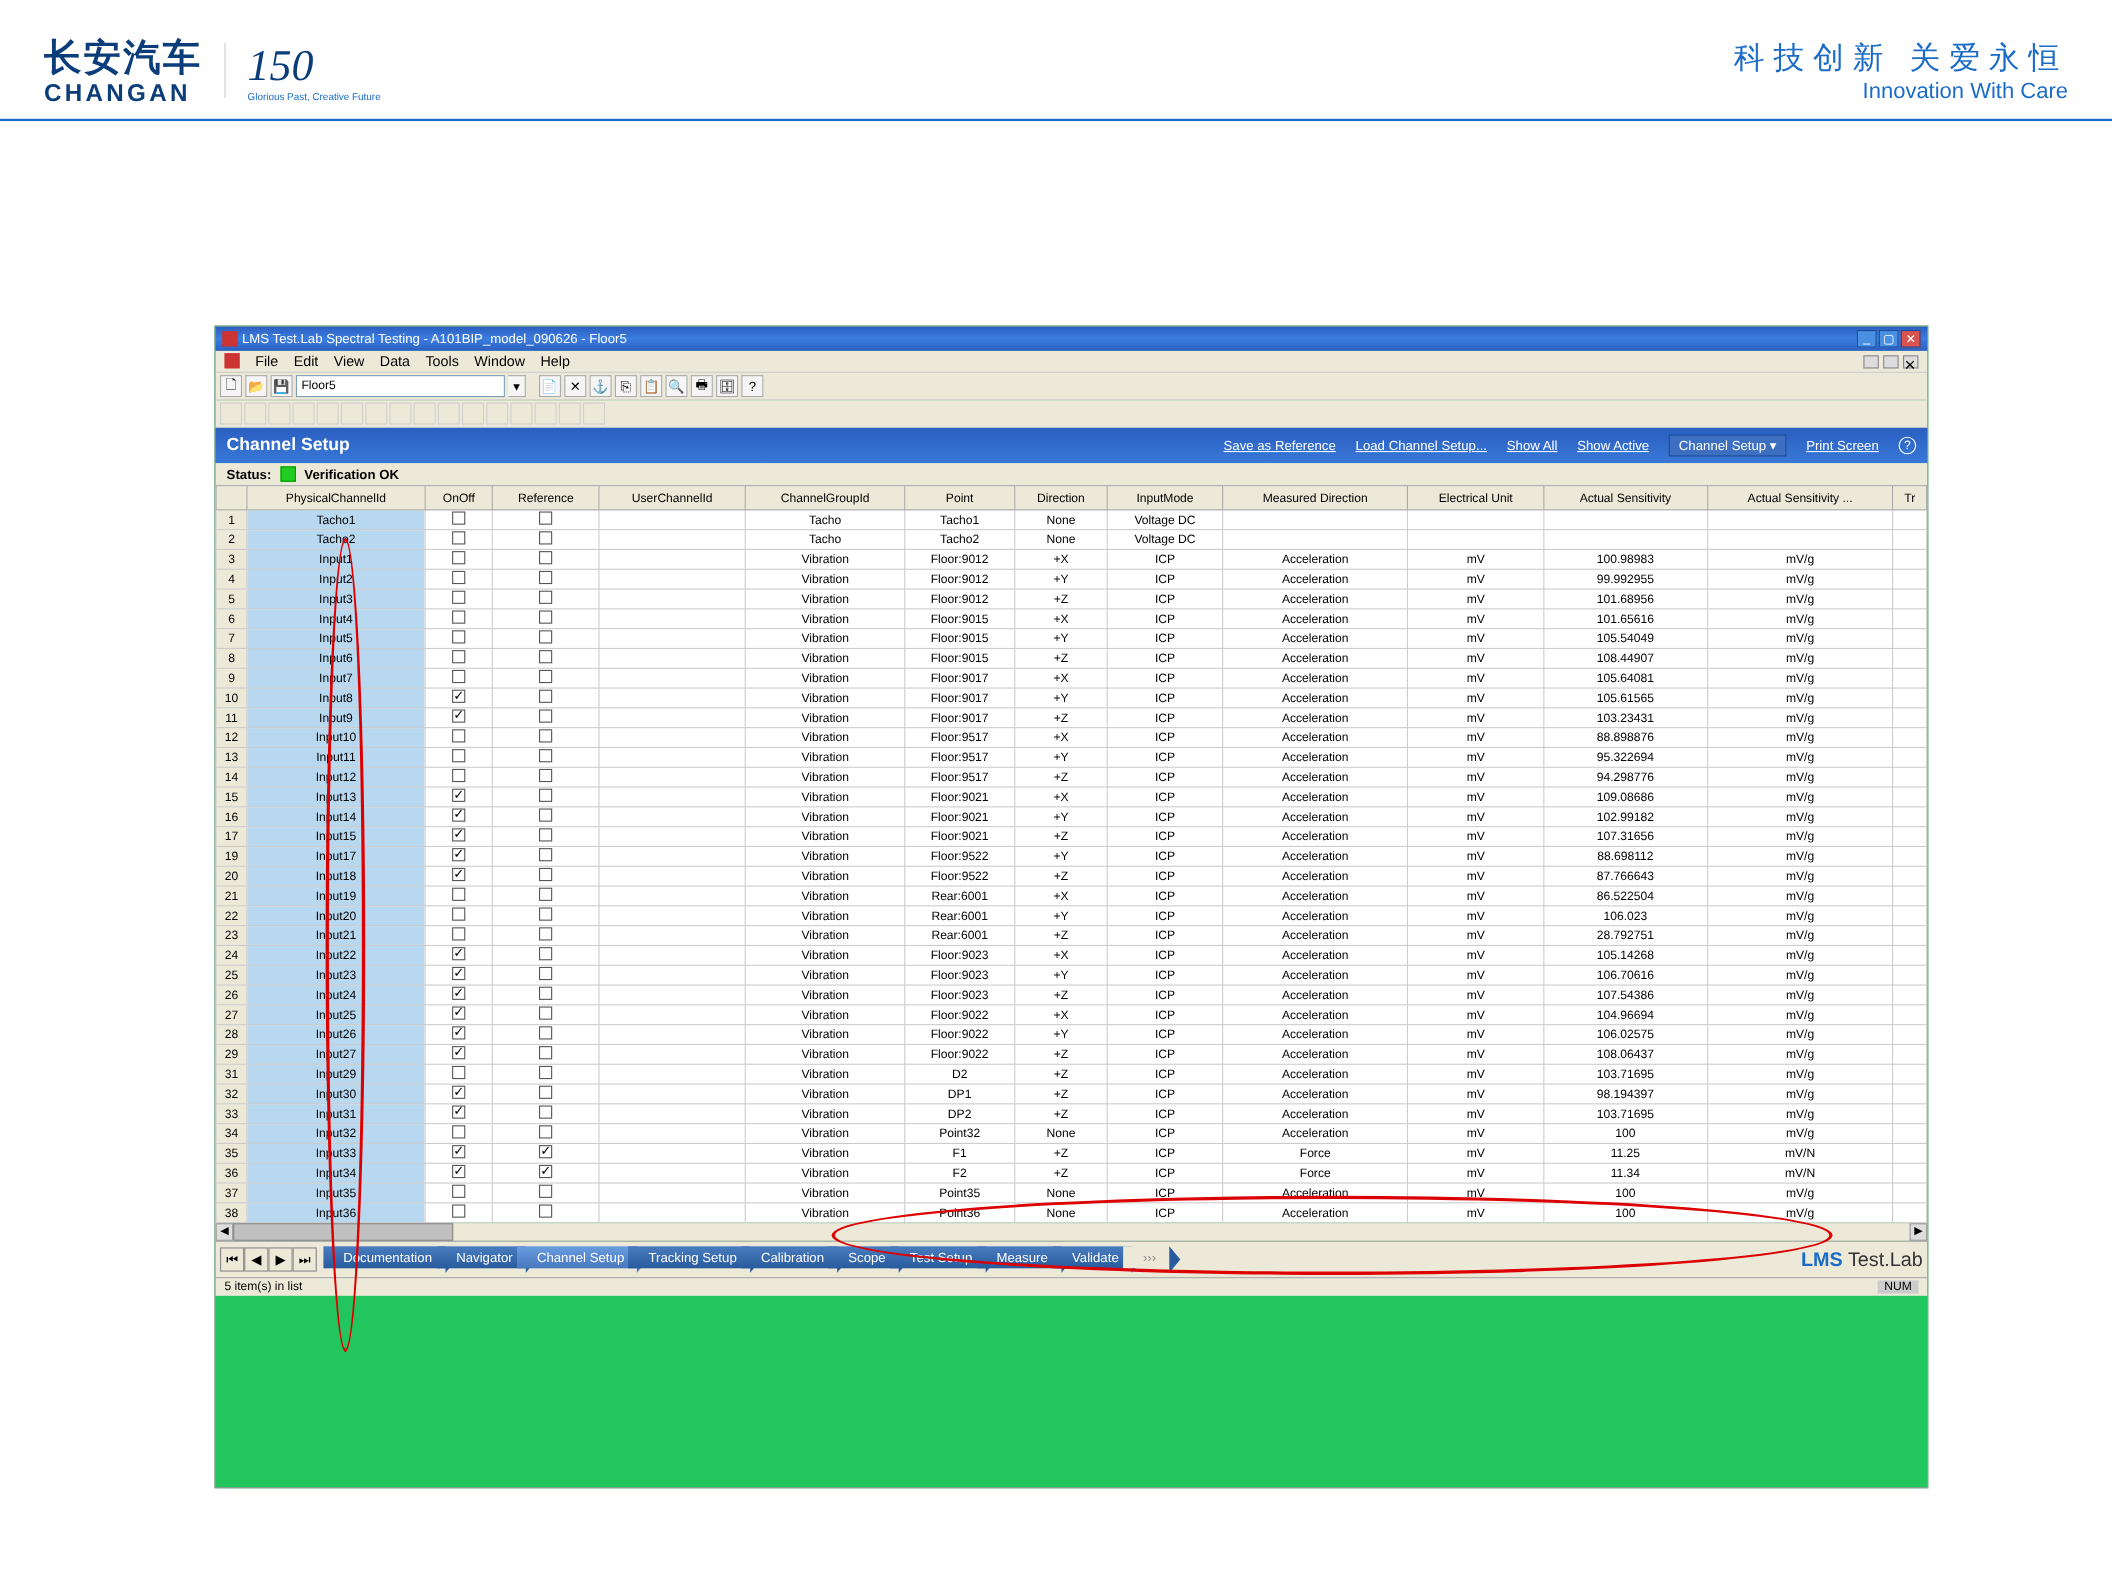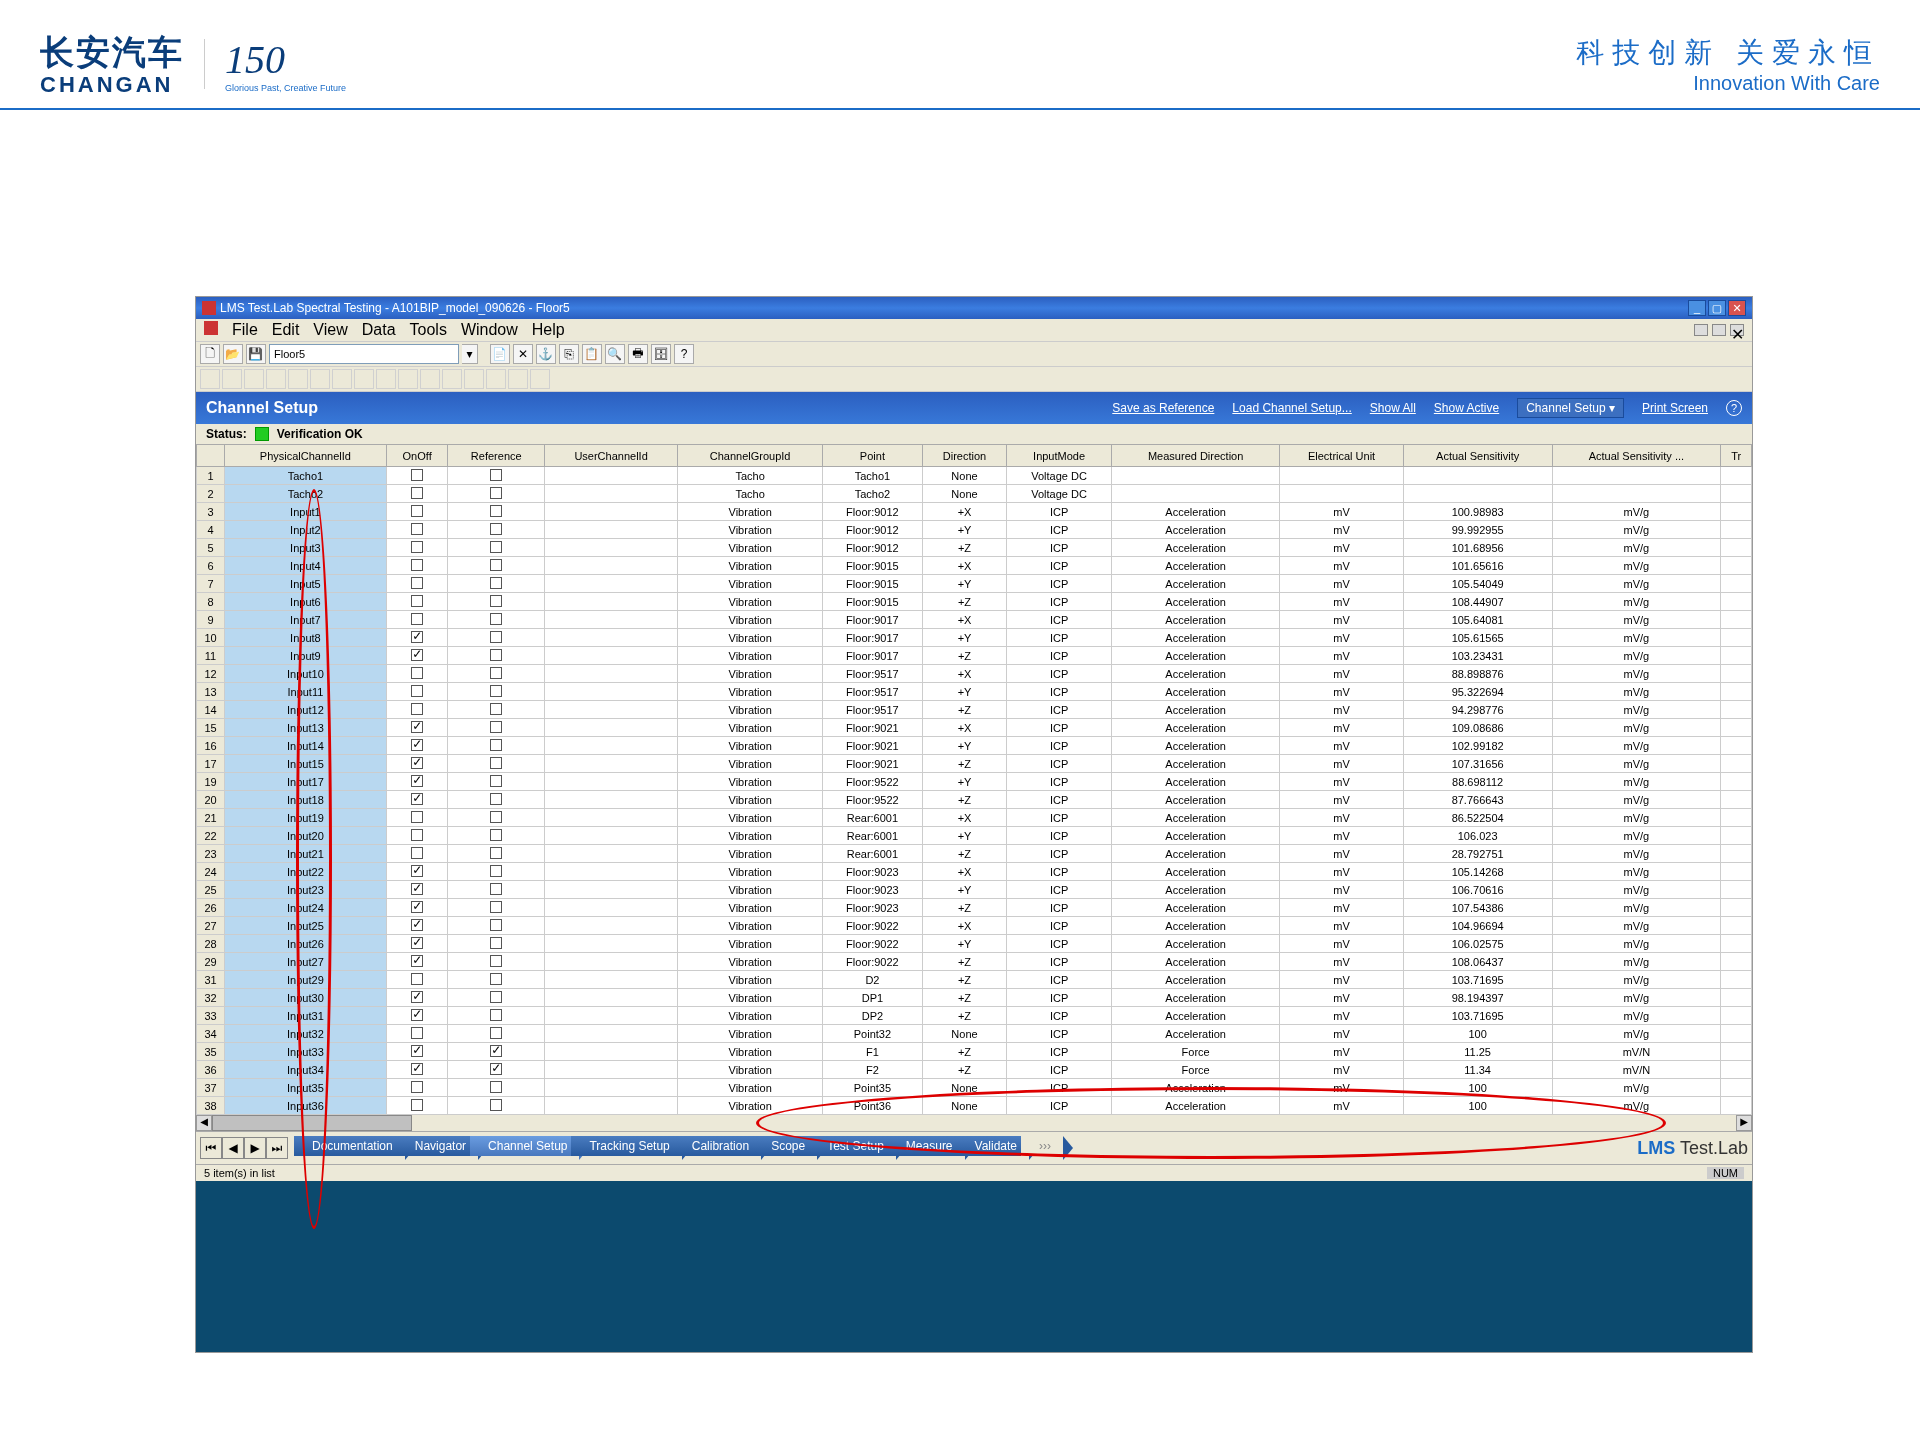--- a/index.html
+++ b/index.html
@@ -9,27 +9,27 @@
   .logo { display: flex; align-items: center; gap: 20px; }
   .logo-cn { font-weight: bold; font-size: 34px; color: #0a3d7a; letter-spacing: 2px; }
   .logo-en { font-weight: bold; font-size: 22px; color: #0a3d7a; letter-spacing: 3px; margin-top: -4px; }
   .logo-150 { font-style: italic; font-size: 40px; color: #0a3d7a; font-family: serif; }
   .hdr-right { margin-left: auto; text-align: right; color: #1b6cc7; }
   .slogan-cn { font-size: 28px; letter-spacing: 8px; }
   .slogan-en { font-size: 20px; }
   .title-area { padding: 20px 160px 10px 160px; }
   .h23 { color: #d62c2c; font-size: 54px; font-weight: bold; letter-spacing: 2px; }
   .h232 { color: #1b6cc7; font-size: 42px; font-weight: bold; margin-left: 36px; margin-top: 20px; }
-  .shot { position: absolute; left: 195px; top: 296px; width: 1558px; height: 1057px; border: 1px solid #999; background: #0c4a6e; font-size: 11px; }
+  .shot { position: absolute; left: 195px; top: 296px; width: 1558px; height: 1057px; border: 1px solid #999; background: #22c55e; font-size: 11px; }
   .wtitle { background: linear-gradient(#2b5fc0,#3b7de0,#2b5fc0); color: #fff; padding: 3px 6px; display: flex; align-items: center; font-size: 12px; }
   .wtitle .wicon { width: 14px; height: 14px; background:#c33; margin-right:4px; display:inline-block;}
   .wtitle .wbtns { margin-left:auto; display:flex; gap:2px;}
   .wtitle .wb { width:18px; height:16px; background:#4a90e2; border:1px solid #1a4b9c; display:flex; align-items:center; justify-content:center; color:#fff; font-size:11px;}
   .wtitle .wb.cl { background:#d9534f;}
-  .menubar { background:#ece9d8; padding:2px 8px; font-size:16px; display:flex; gap:14px; border-bottom:1px solid #ccc;}
+  .menubar { background:#ece9d8; padding:2px 8px; font-size:13px; display:flex; gap:14px; border-bottom:1px solid #ccc;}
   .mbright { margin-left:auto; display:flex; gap:4px; align-items:center;}
   .mbright .mb { width:14px; height:12px; border:1px solid #888; background:#ddd;}
   .tbar { background:#ece9d8; padding:2px 4px; display:flex; align-items:center; gap:3px; border-bottom:1px solid #ccc;}
   .tbar .tb { width:20px; height:20px; border:1px solid #aaa; background:#f5f5f5; display:flex; align-items:center; justify-content:center; font-size:12px;}
   .tbar input.sect { width:190px; height:20px; font-size:11px; padding:0 4px; border:1px solid #7f9db9; background:#fff;}
   .tbar2 { background:#ece9d8; padding:2px 4px; display:flex; gap:2px; border-bottom:1px solid #ccc;}
   .tbar2 .tb2 { width:20px; height:20px; border:1px solid #d0d0d0; background:#ece9d8;}
   .panelhdr { background:linear-gradient(#2b5fc0,#3878d8); color:#fff; display:flex; align-items:center; padding:6px 10px; font-size:13px;}
   .panelhdr b { font-size:16px; }
   .panelhdr .plinks { margin-left:auto; display:flex; gap:18px; align-items:center;}

